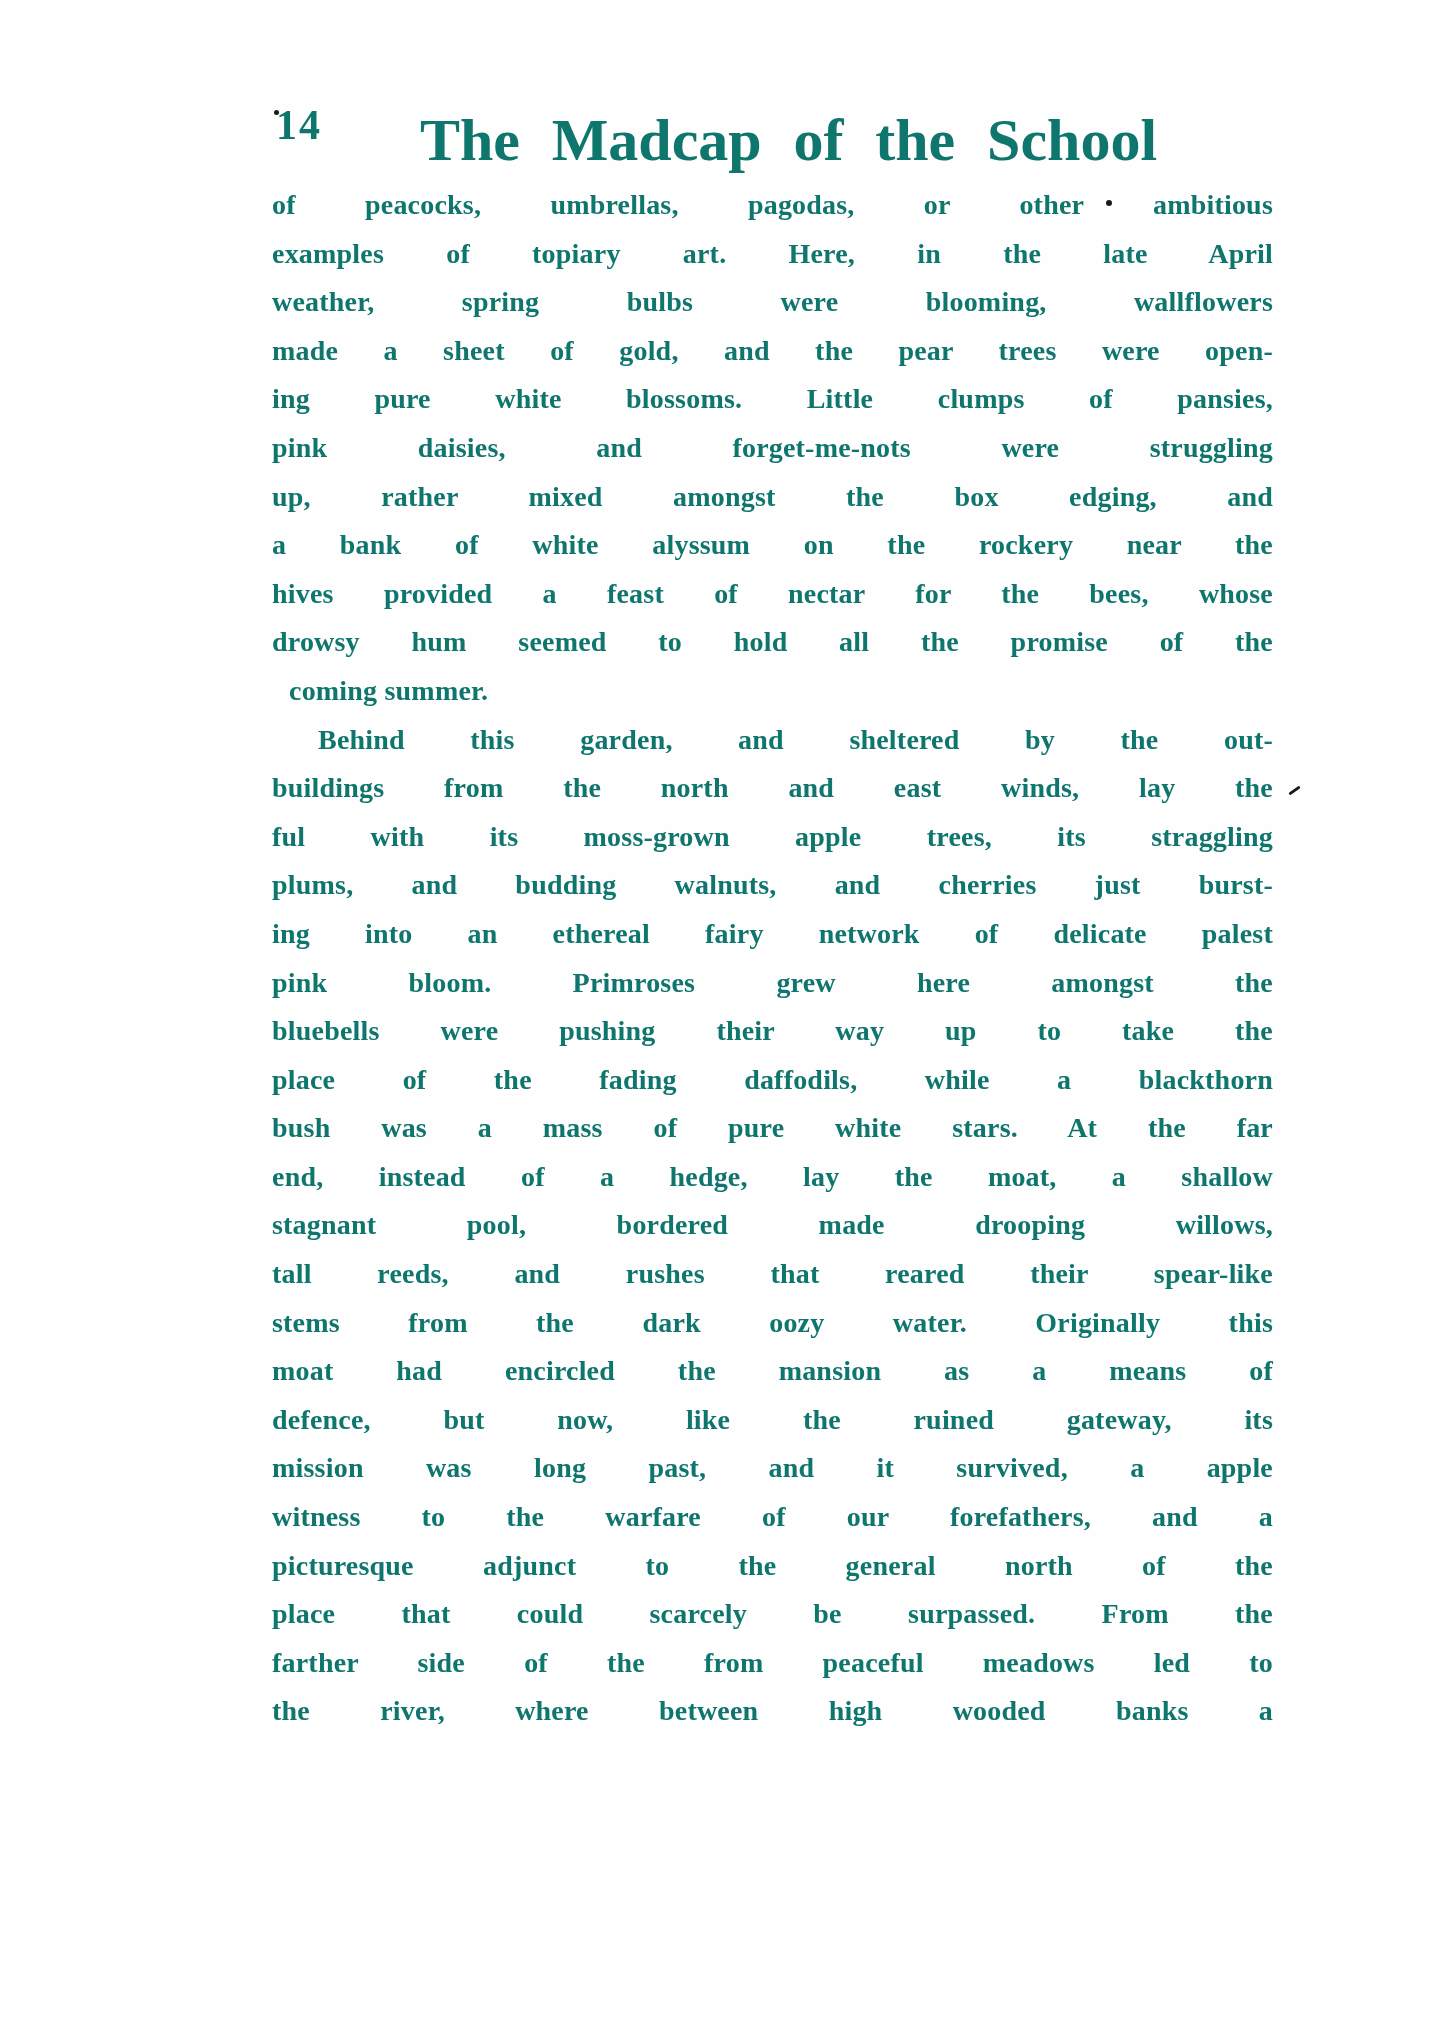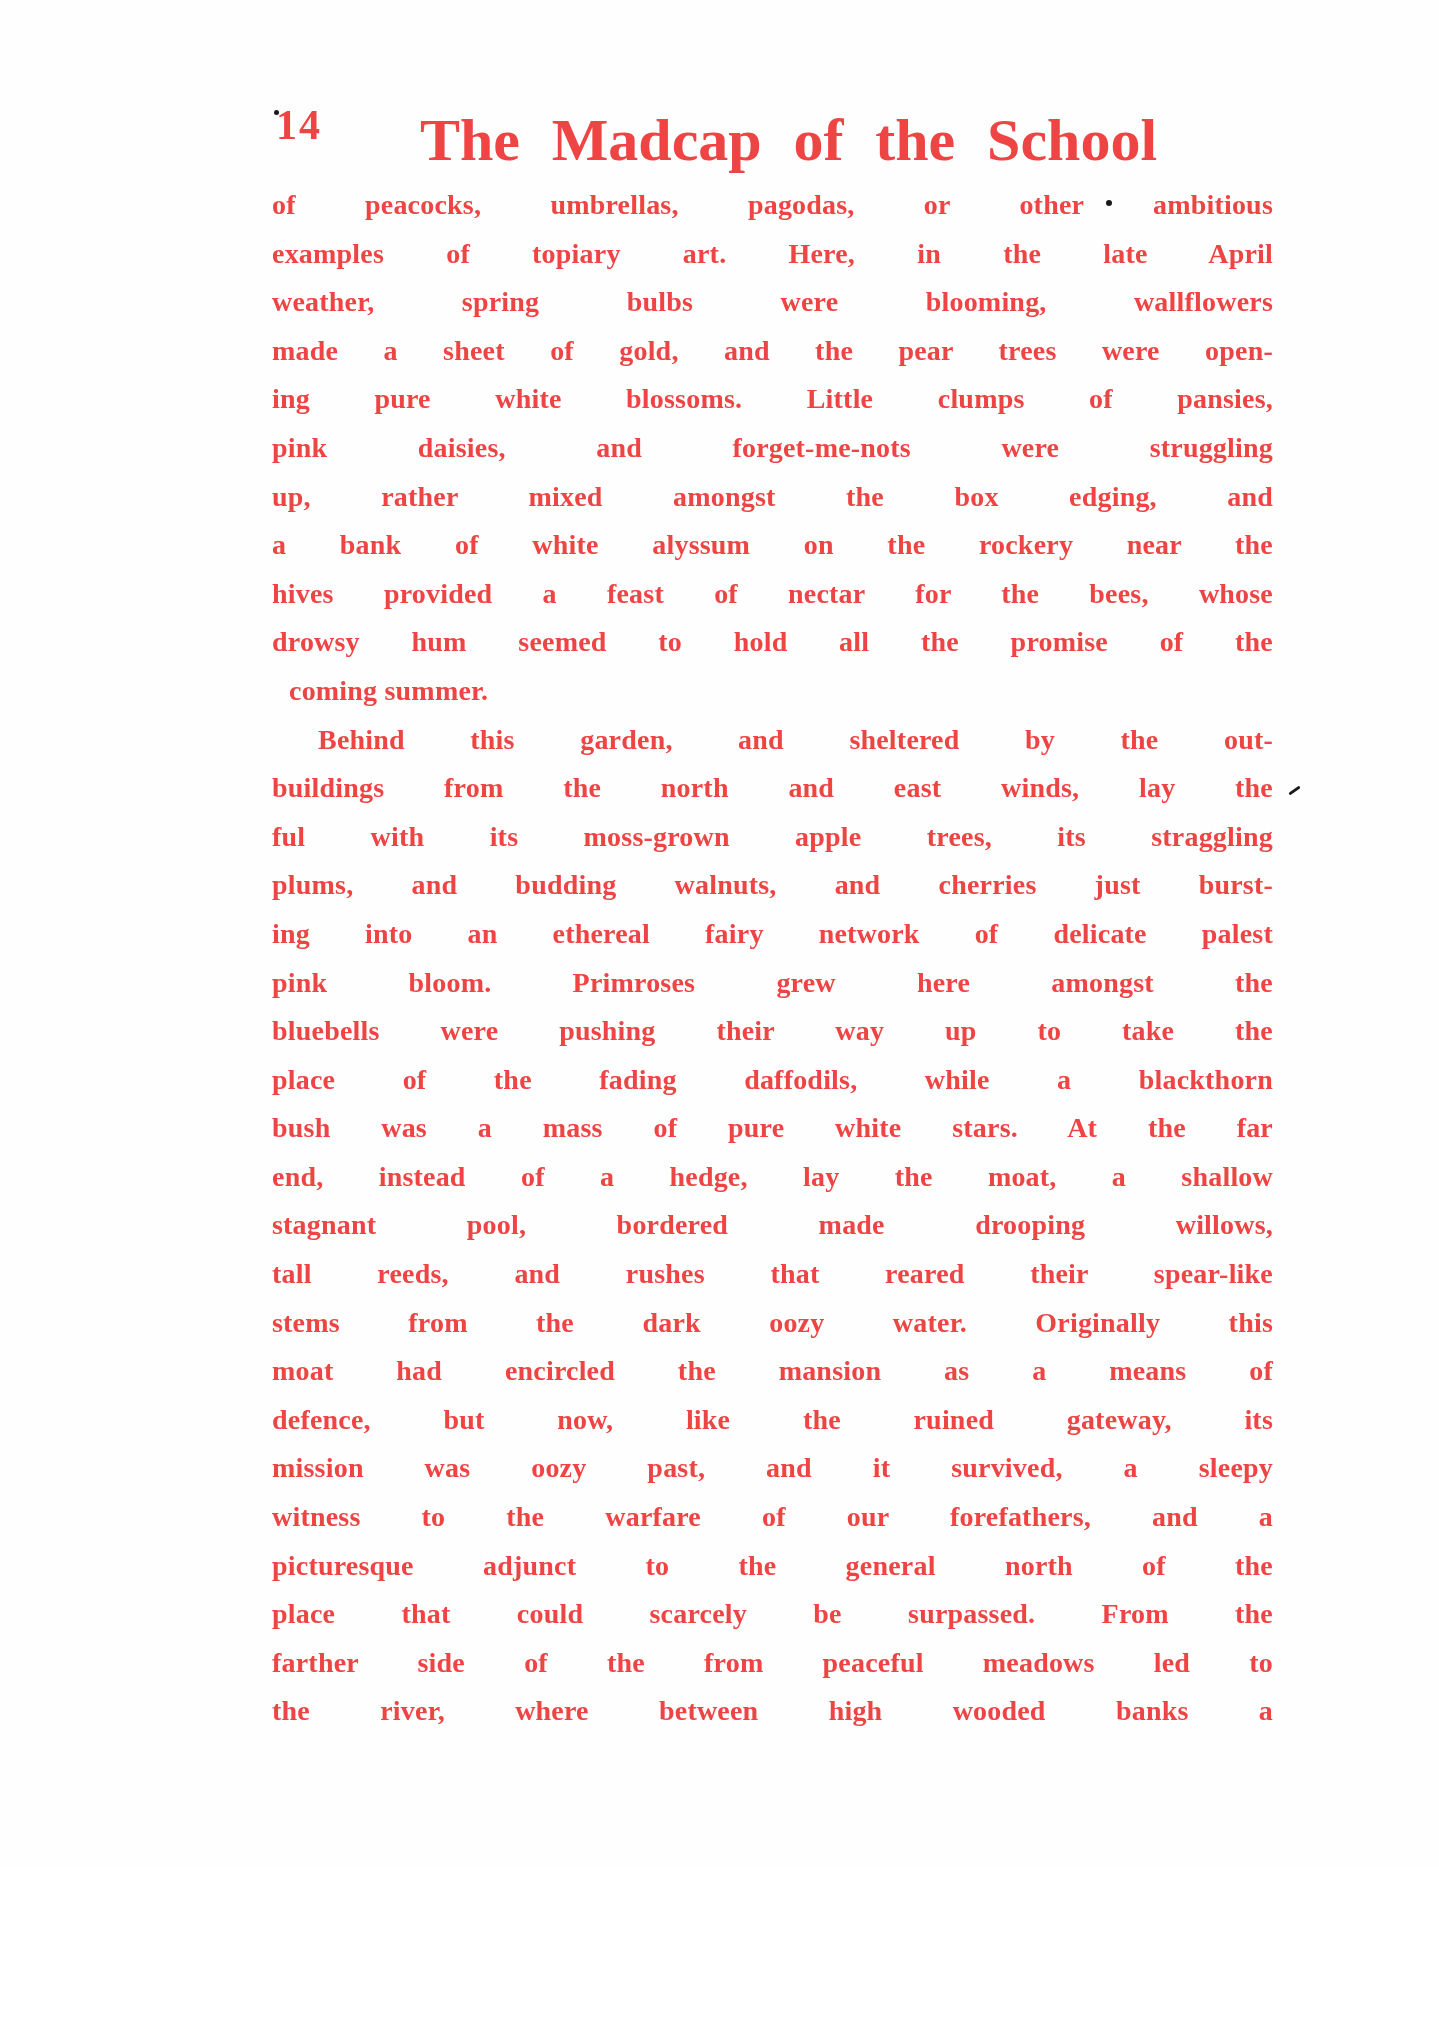--- a/index.html
+++ b/index.html
@@ -7,21 +7,21 @@
     padding: 0;
     background: #ffffff;
   }
   .page {
     position: relative;
     width: 1439px;
     height: 1867px;
     background: #fefefe;
     overflow: hidden;
     font-family: "Liberation Serif", serif;
-    color: #ef4444;
+    color: #0f766e;
   }
   .header {
     position: absolute;
     top: 84px;
     left: 272px;
     width: 1001px;
     height: 80px;
   }
   .pagenum {
     position: absolute;
@@ -110,21 +110,21 @@
     <div class="line">pink bloom. Primroses grew here amongst the</div>
     <div class="line">bluebells were pushing their way up to take the</div>
     <div class="line">place of the fading daffodils, while a blackthorn</div>
     <div class="line">bush was a mass of pure white stars. At the far</div>
     <div class="line">end, instead of a hedge, lay the moat, a shallow</div>
     <div class="line">stagnant pool, bordered made drooping willows,</div>
     <div class="line">tall reeds, and rushes that reared their spear-like</div>
     <div class="line">stems from the dark oozy water. Originally this</div>
     <div class="line">moat had encircled the mansion as a means of</div>
     <div class="line">defence, but now, like the ruined gateway, its</div>
-    <div class="line">mission was oozy past, and it survived, a sleepy</div>
+    <div class="line">mission was long past, and it survived, a apple</div>
     <div class="line">witness to the warfare of our forefathers, and a</div>
     <div class="line">picturesque adjunct to the general north of the</div>
     <div class="line">place that could scarcely be surpassed. From the</div>
     <div class="line">farther side of the from peaceful meadows led to</div>
     <div class="line">the river, where between high wooded banks a</div>
   </div>
 
   <div class="speck" style="left:274px; top:110px; width:5px; height:5px;"></div>
   <div class="speck" style="left:1106px; top:200px; width:6px; height:6px;"></div>
   <div class="tick" style="left:1288px; top:789px;"></div>

